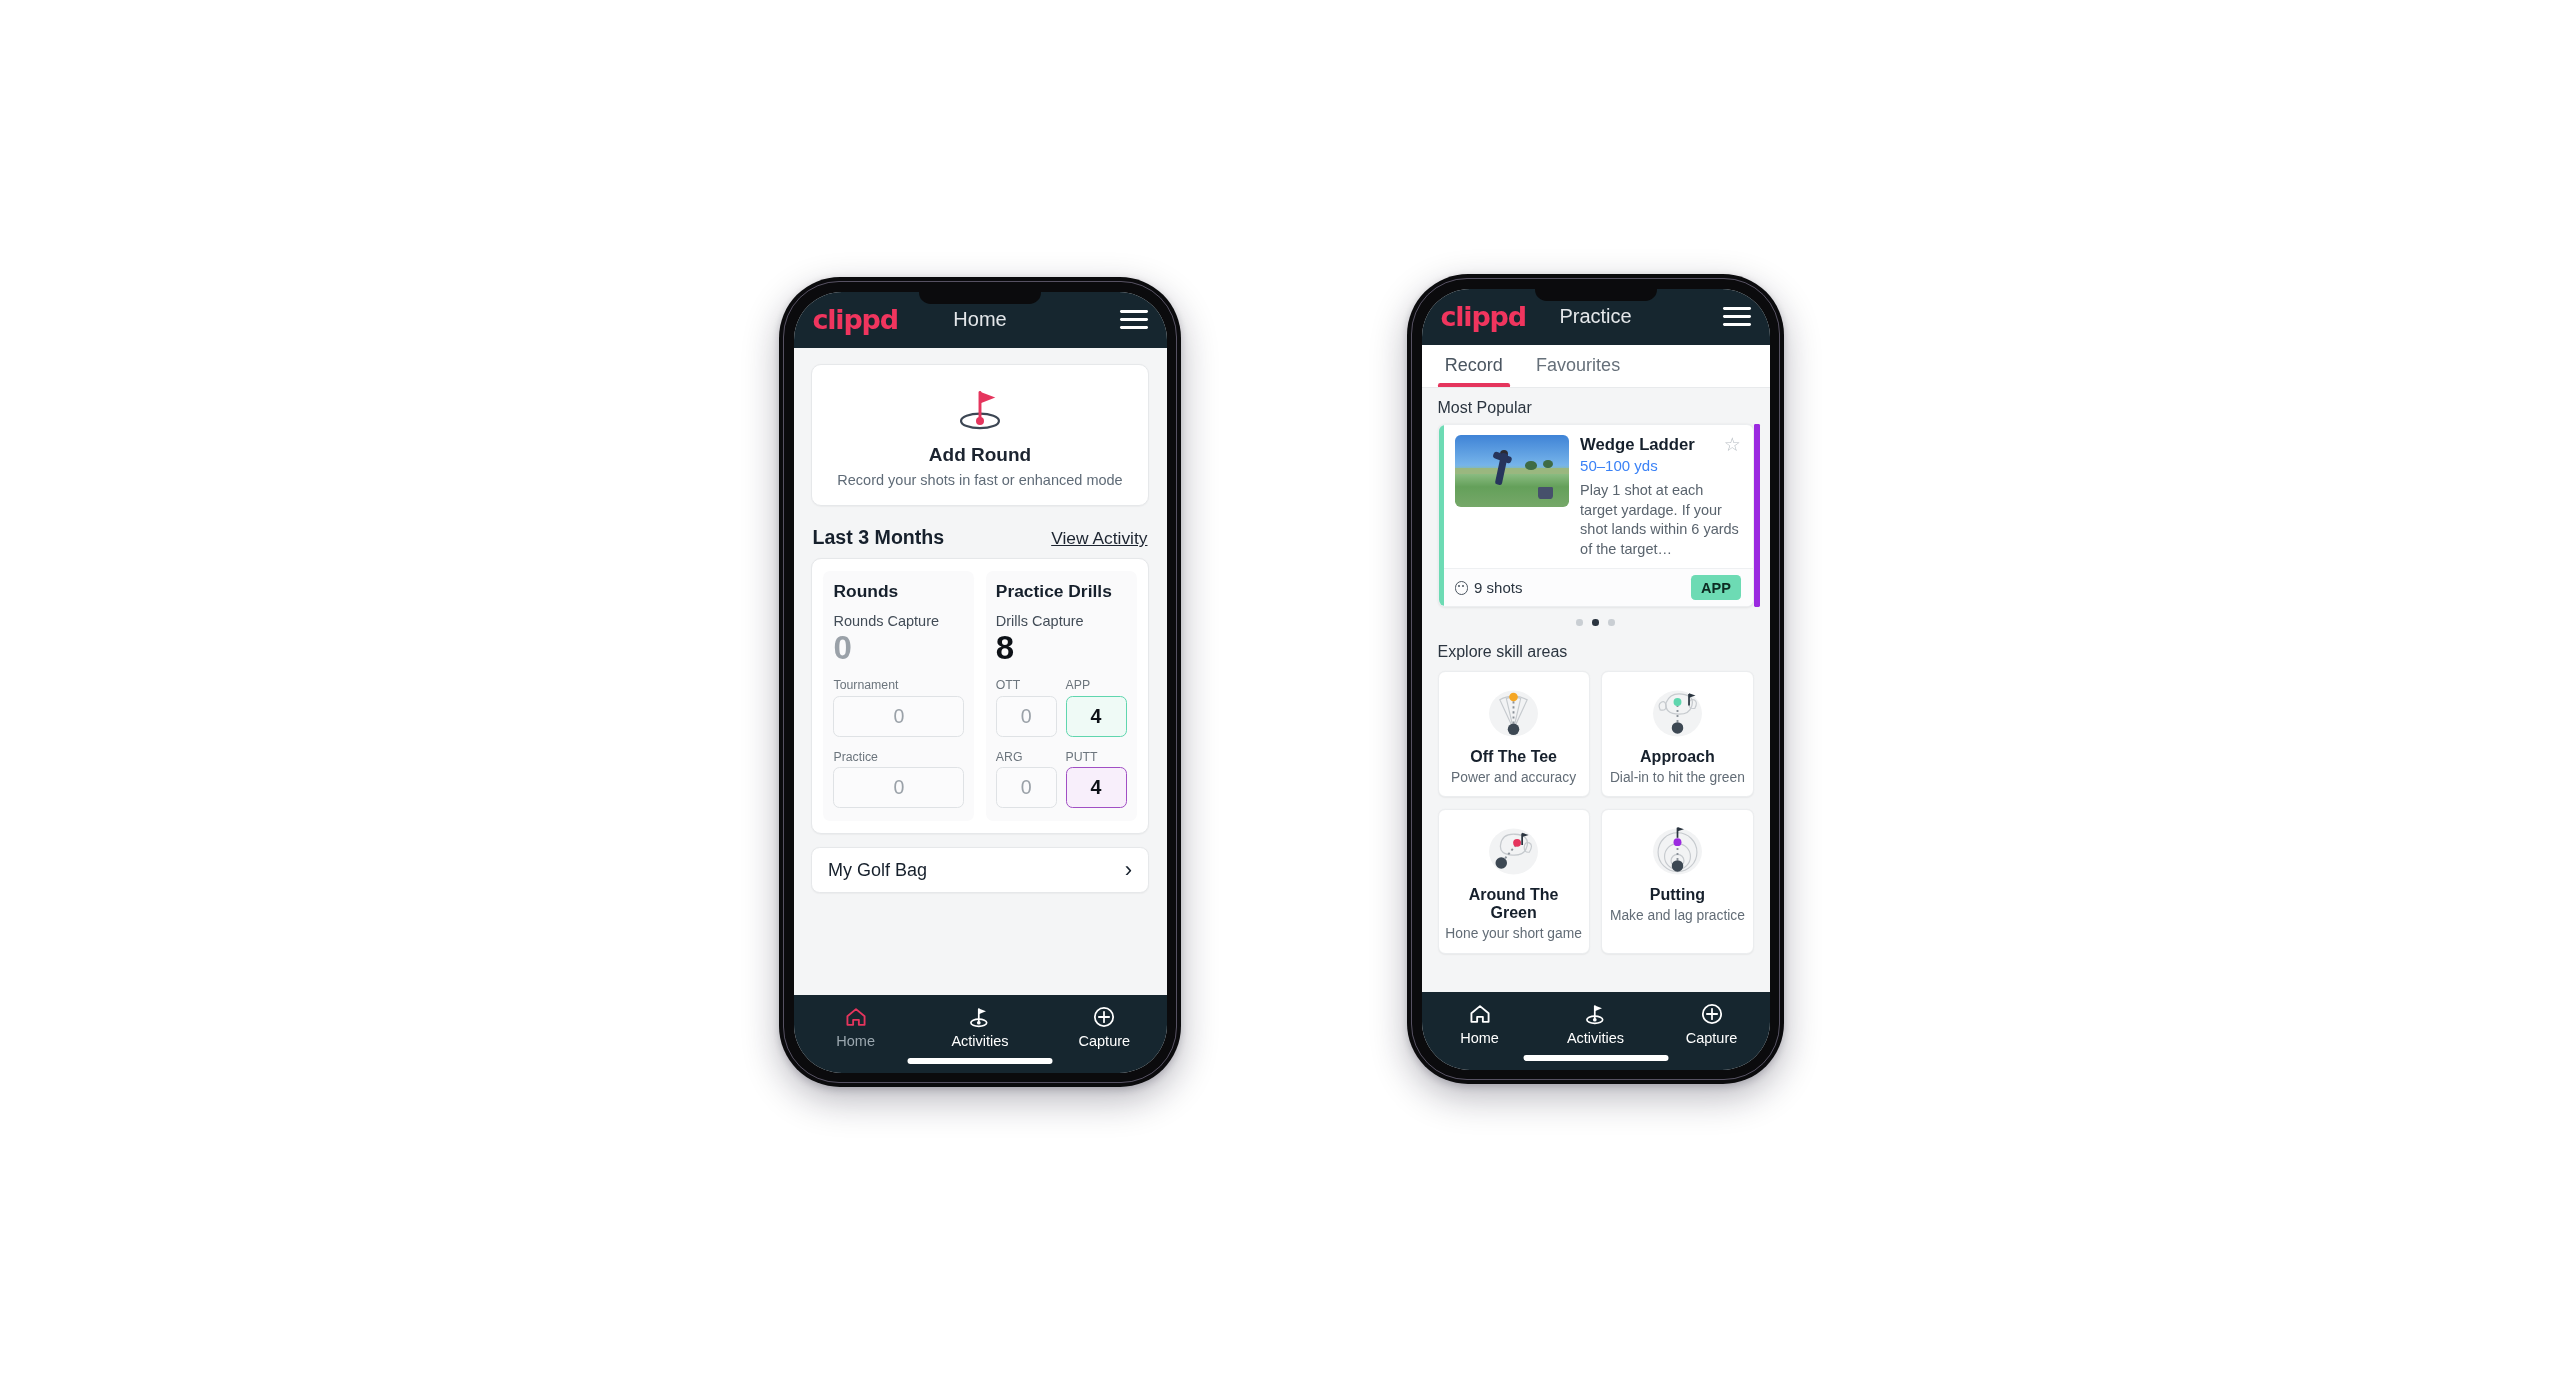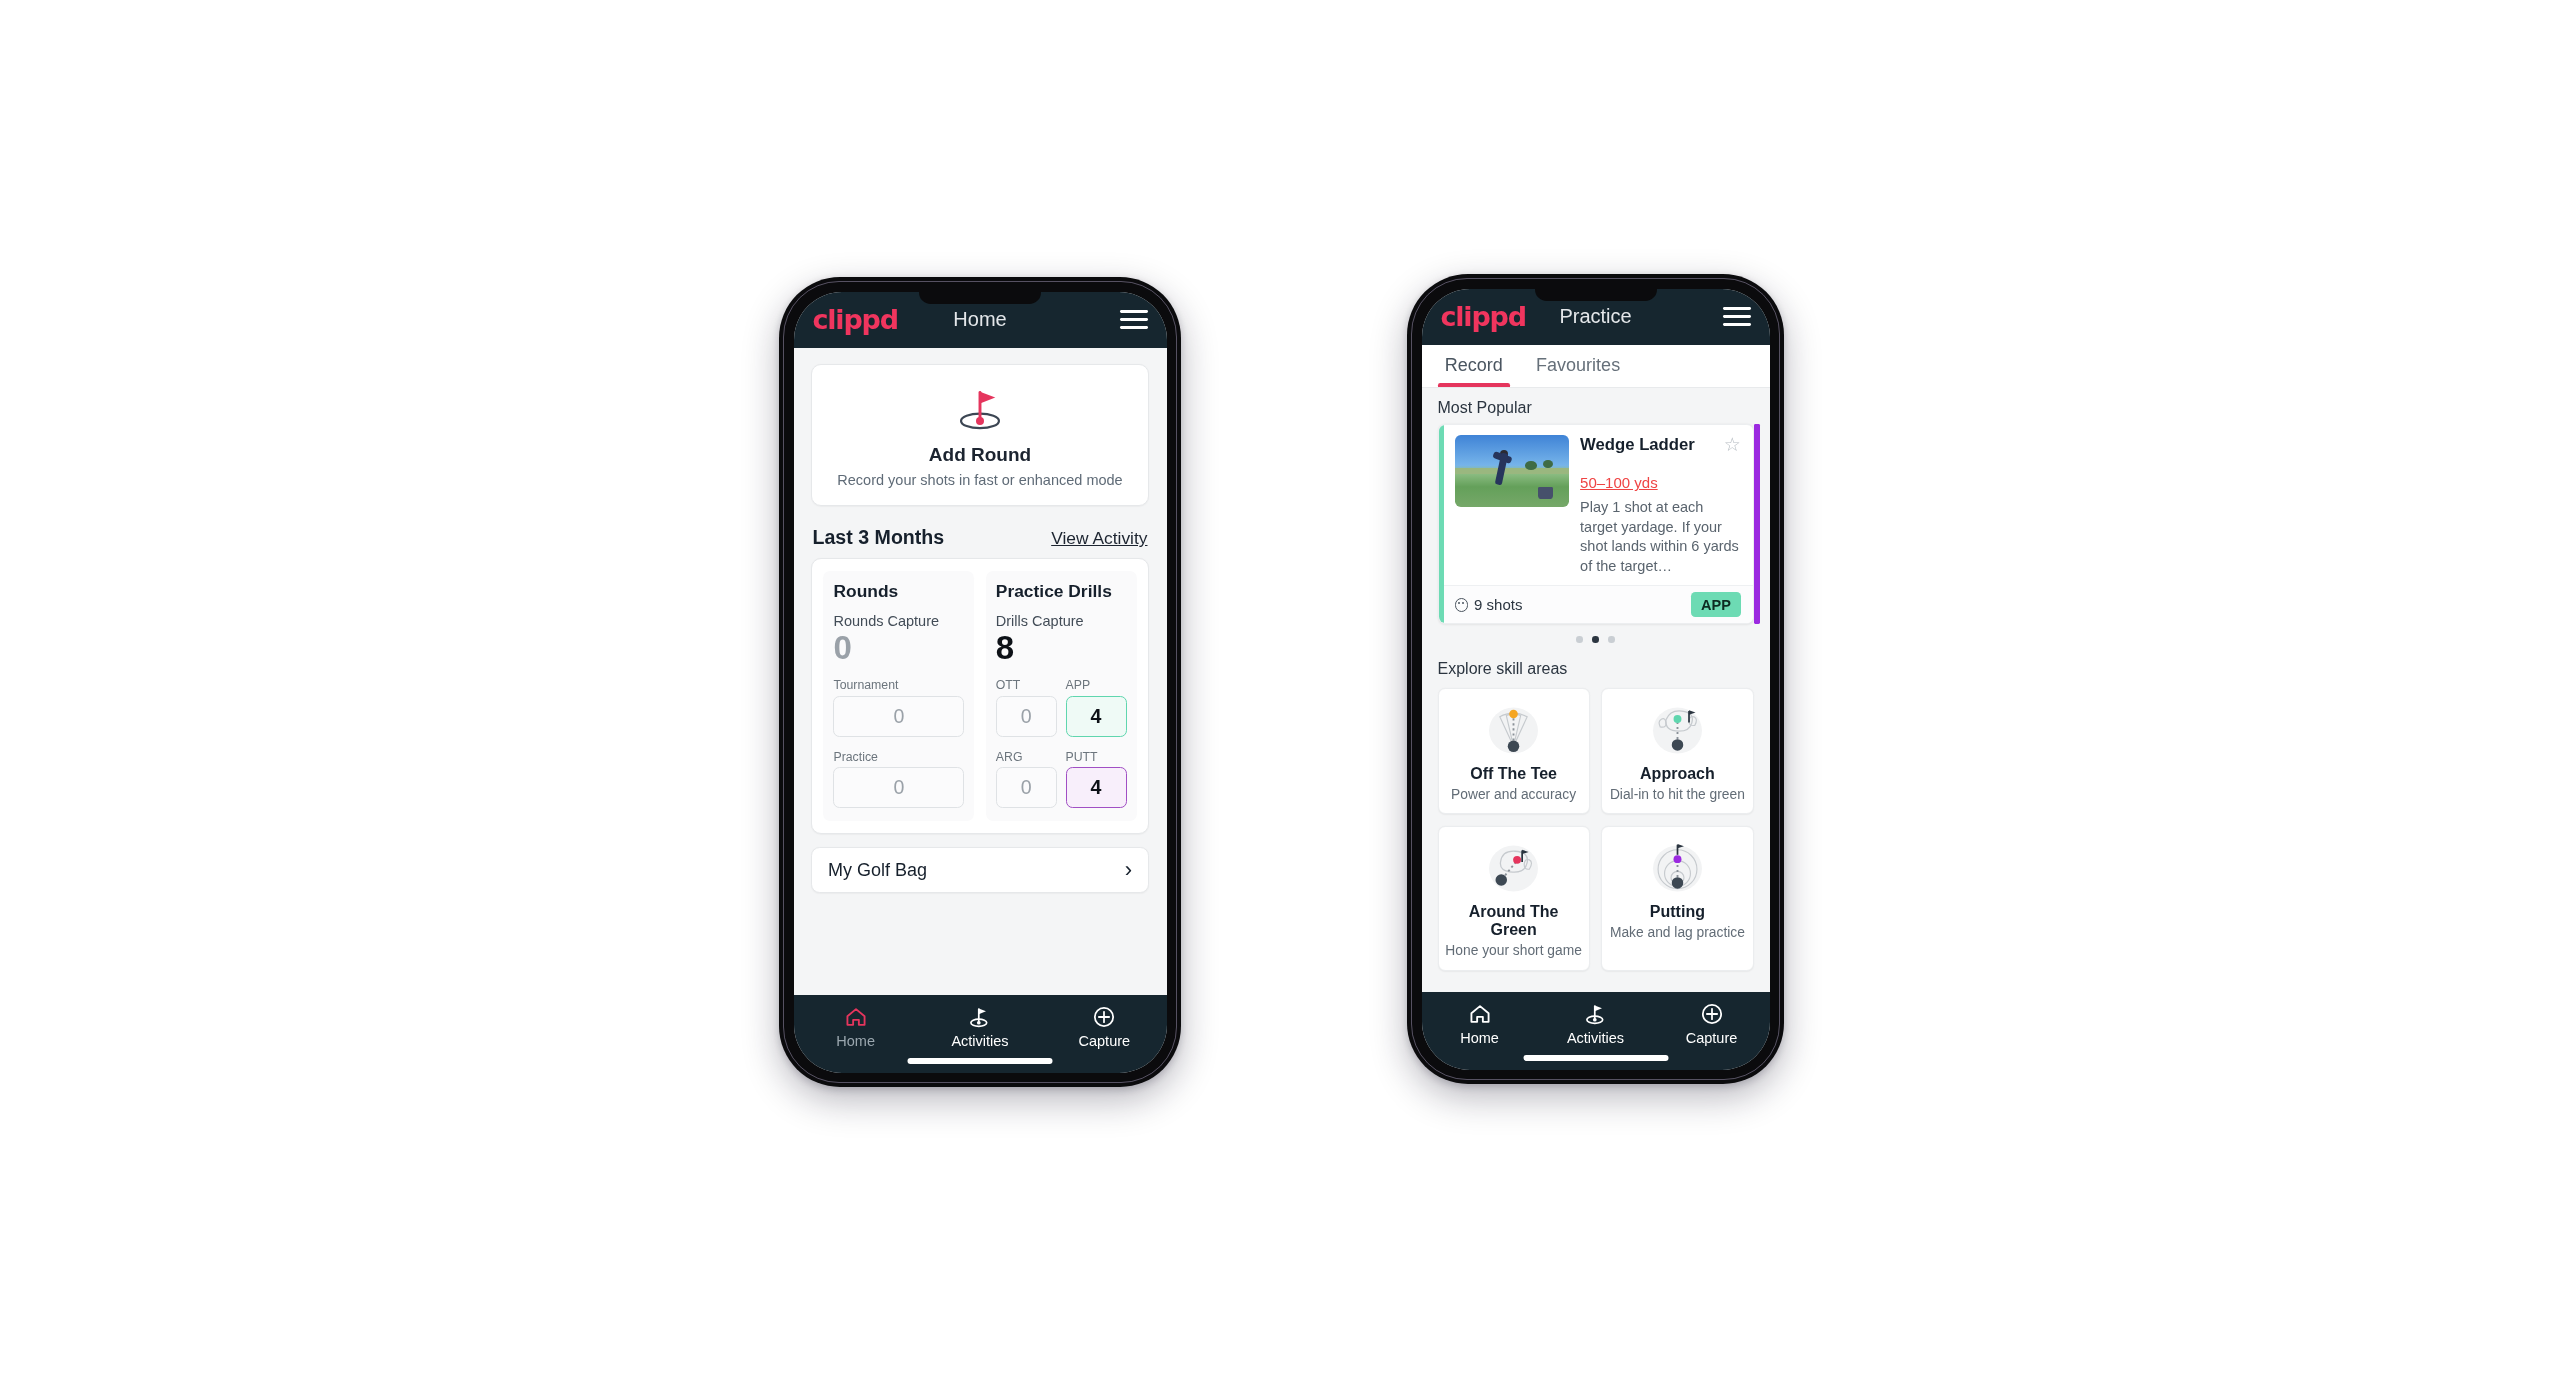--- a/index.html
+++ b/index.html
@@ -247,21 +247,21 @@
   .thumb .bucket {
     position: absolute; right: 14%; bottom: 12%; width: 14.5px; height: 11.6px;
     background: #46506b; border-radius: 1.4px 1.4px 3.6px 3.6px;
   }
   .thumb .tree1 { position:absolute; left:62%; top:36%; width:11.6px; height:8.7px; background:#3f6b45; border-radius:50%; }
   .thumb .tree2 { position:absolute; left:78%; top:34%; width:9.4px; height:8px; background:#3f6b45; border-radius:50%; }
 
   .drillmeta { flex: 1 1 auto; min-width: 0; }
   .drill-title-row { display: flex; align-items: flex-start; }
   .drill-title { font-size: 16.7px; font-weight: 700; color: #16202c; }
-  .drill-yds { font-size: 15px; color: #ef4444; margin-top: 19px; text-decoration: underline; }
+  .drill-yds { font-size: 15px; color: #3b82f6; margin-top: 2px; }
   .drill-desc { font-size: 14.5px; color: #5a646e; line-height: 1.34; margin-top: 7.2px; }
   .star { margin-left: auto; font-size: 19px; color: #b6bcc2; line-height: 1; }
 
   .drillfoot {
     border-top: 0.7px solid #eef0f2;
     display: flex; align-items: center; justify-content: space-between;
     padding: 6.5px 11.6px 6.5px 16px;
     background: #fcfcfd;
   }
   .shots { display: flex; align-items: center; gap: 5.8px; font-size: 15px; color: #2b3540; }

